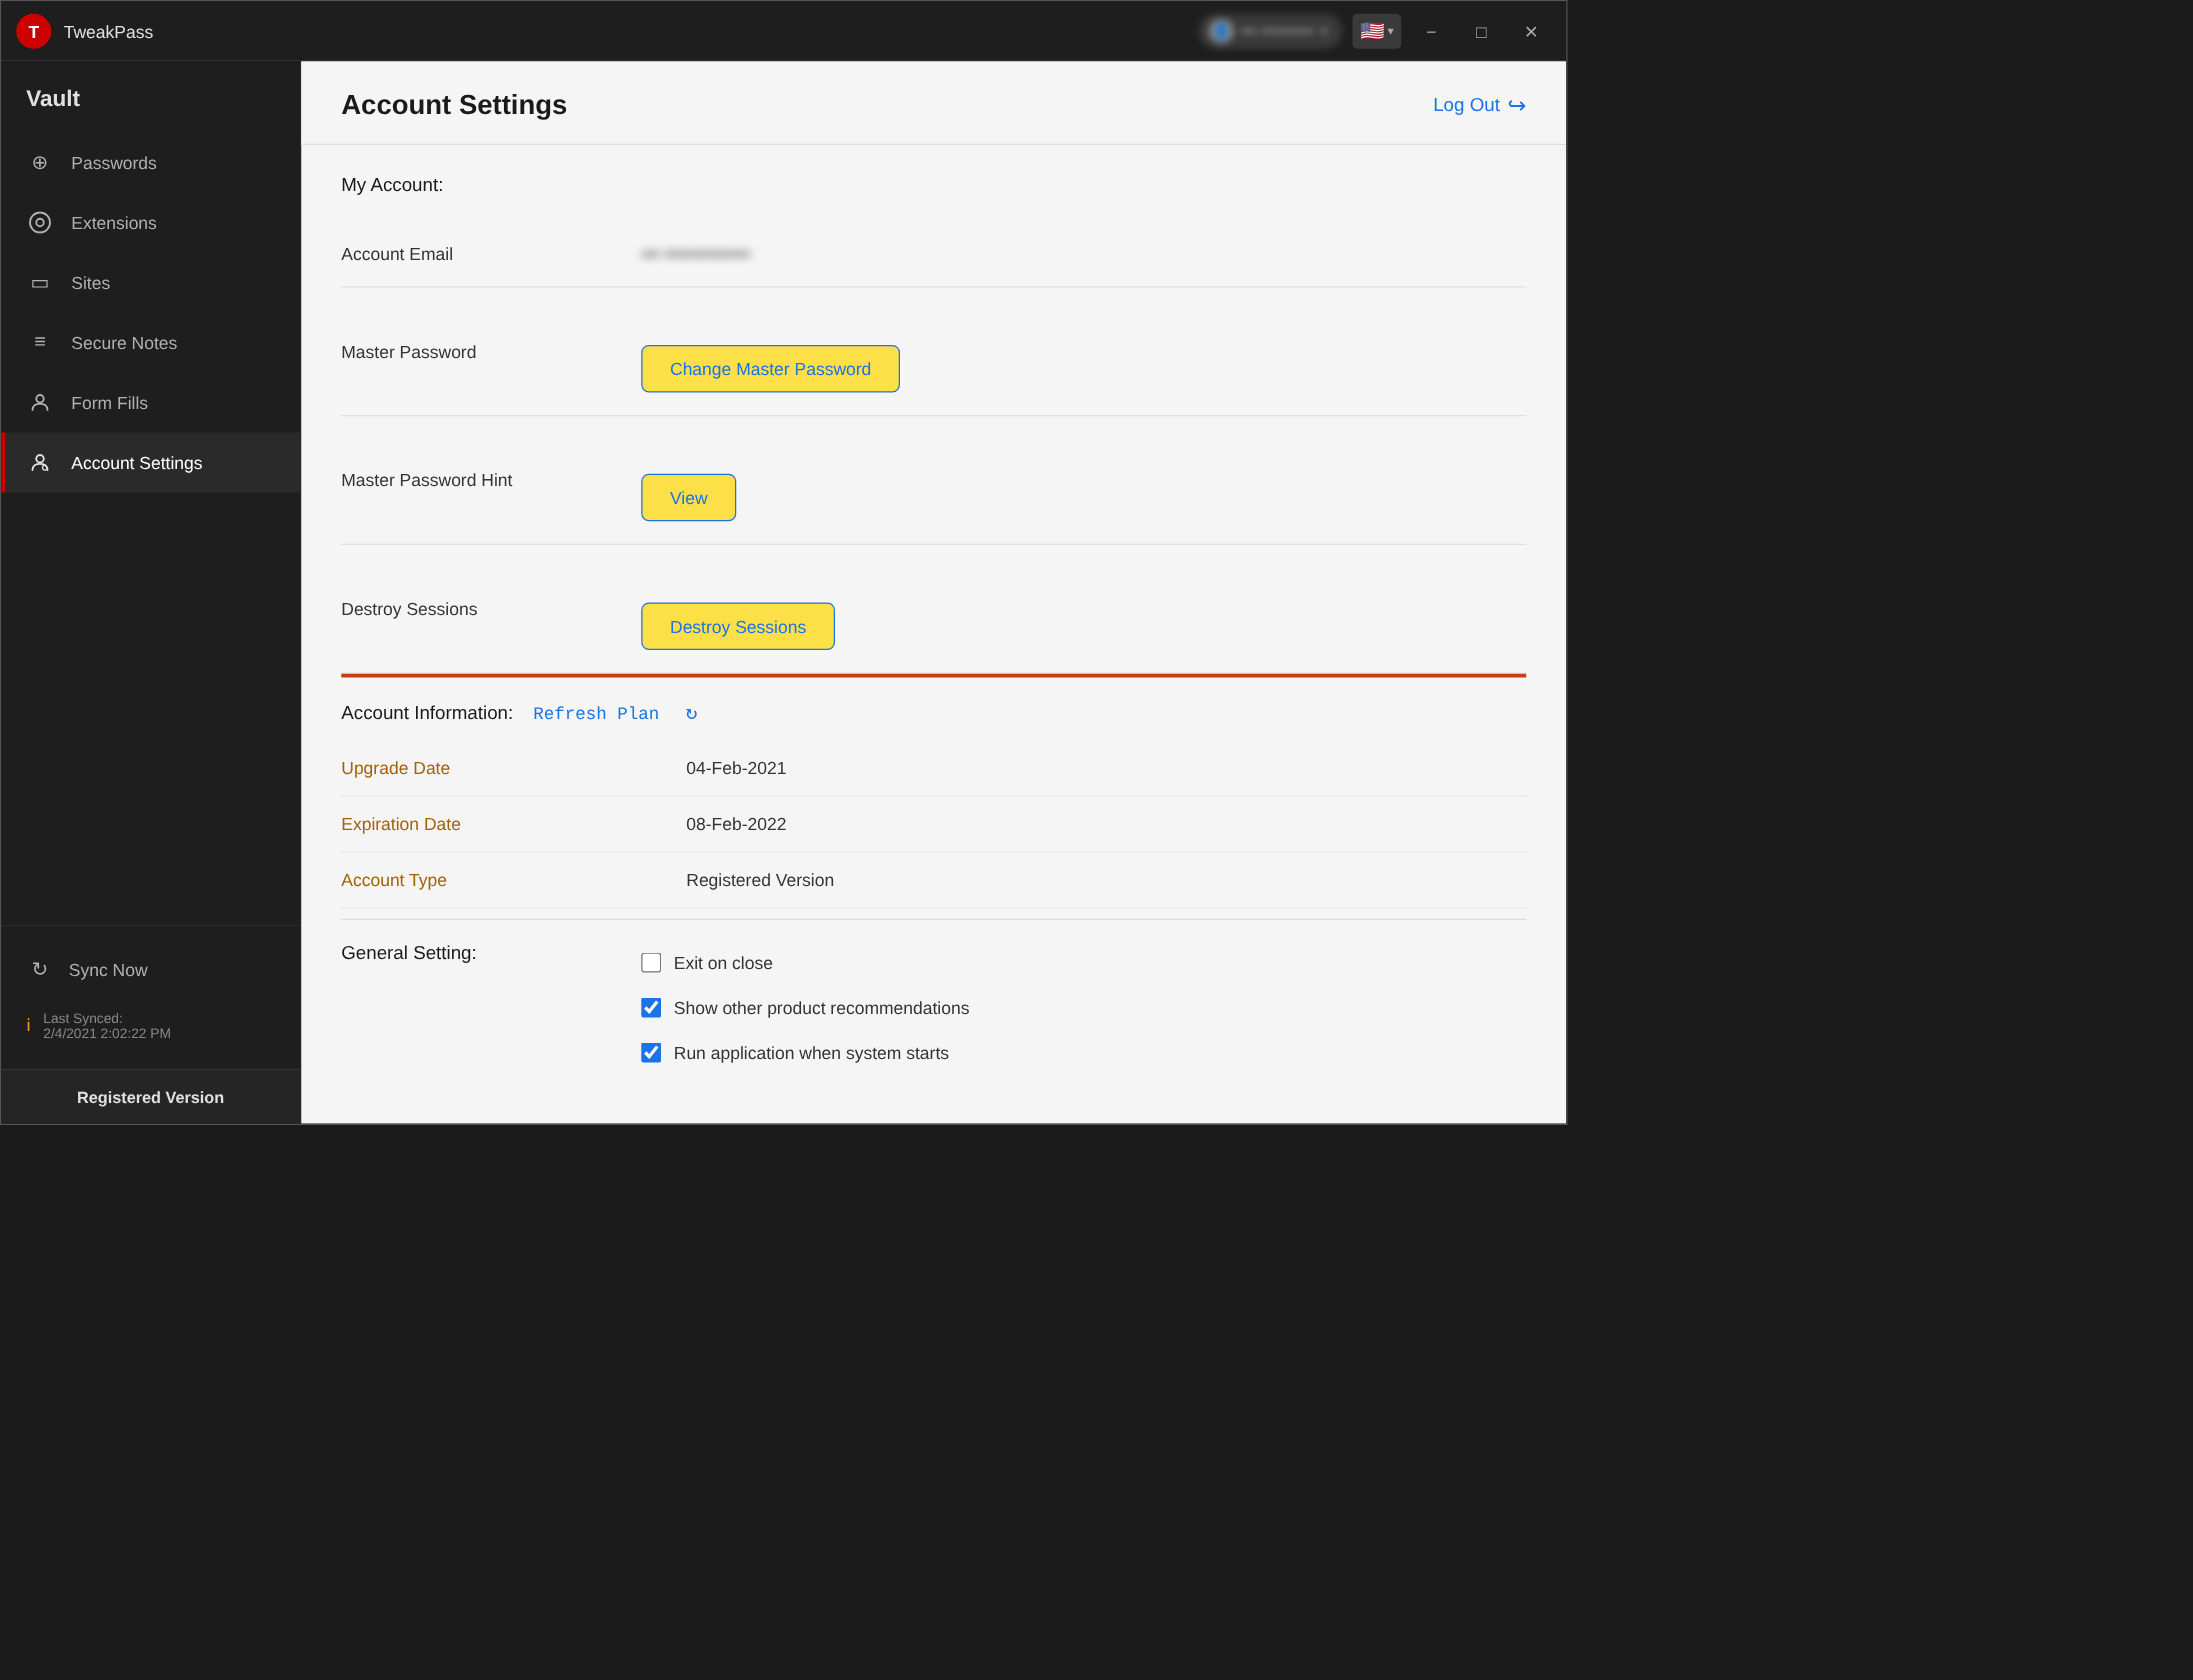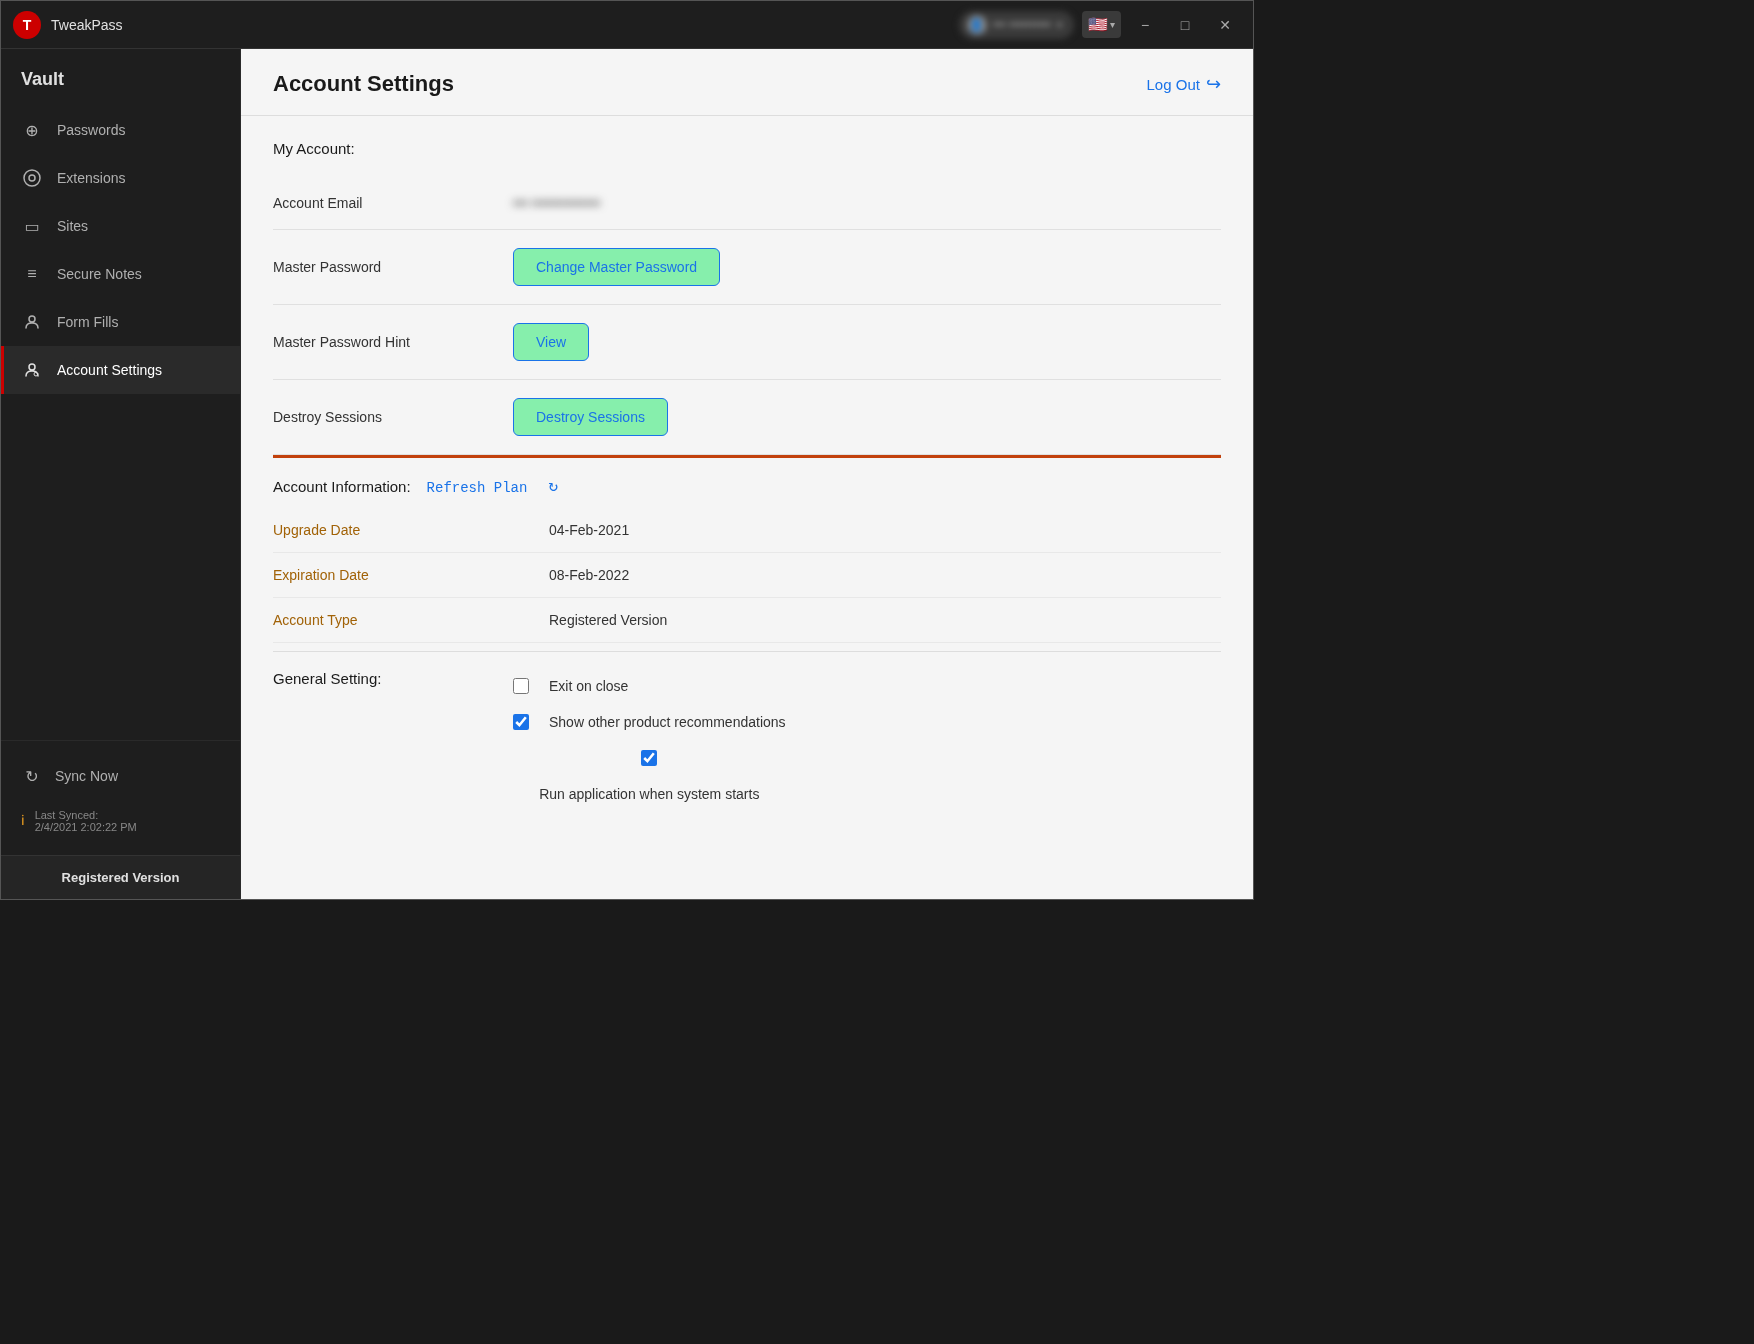--- a/index.html
+++ b/index.html
@@ -264,28 +264,29 @@
       filter: blur(4px);
     }
     .row-action {
       display: flex;
       align-items: center;
       gap: 12px;
     }
 
     .outline-btn {
       border: 1.5px solid #1a73e8;
-      background: #86efac;
+      background: #fde047;
       color: #1a73e8;
       font-size: 14px;
       padding: 10px 22px;
       border-radius: 6px;
       cursor: pointer;
       font-weight: 500;
       transition: background 0.15s;
+      margin-top: 28px;
     }
     .refresh-btn {
       display: flex;
       align-items: flex-end;
       gap: 21px;
       color: #1a73e8;
       font-size: 14px;
       cursor: pointer;
       background: none;
       border: none;
@@ -311,21 +312,21 @@
       flex-shrink: 0;
     }
     .info-val {
       font-size: 14px;
       color: #333;
       margin-left: 36px;
     }
     .checkbox-row {
       display: flex;
       align-items: center;
-      gap: 20px;
+      gap: 10px;
       padding: 8px 0;
       margin-left: 240px;
     }
     .checkbox-row input[type="checkbox"] {
       width: 16px;
       height: 16px;
       cursor: pointer;
       accent-color: #1a73e8;
     }
     .checkbox-label {
@@ -505,21 +506,21 @@
           </div>
           <div style="display:flex; flex-direction:column; gap:4px;">
             <div class="checkbox-row" style="margin-left:0;">
               <input type="checkbox" id="exit-on-close" style="">
               <label for="exit-on-close" class="checkbox-label">Exit on close</label>
             </div>
             <div class="checkbox-row" style="margin-left:0;">
               <input type="checkbox" id="show-recommendations" checked="" style="">
               <label for="show-recommendations" class="checkbox-label">Show other product recommendations</label>
             </div>
-            <div class="checkbox-row" style="margin-left:0;flex-direction:column;">
+            <div class="checkbox-row" style="margin-left:0;">
               <input type="checkbox" id="run-on-startup" checked="" style="">
               <label for="run-on-startup" class="checkbox-label">Run application when system starts</label>
             </div>
           </div>
         </div>
       </div>
 
     </div>
   </div>
 </div>

